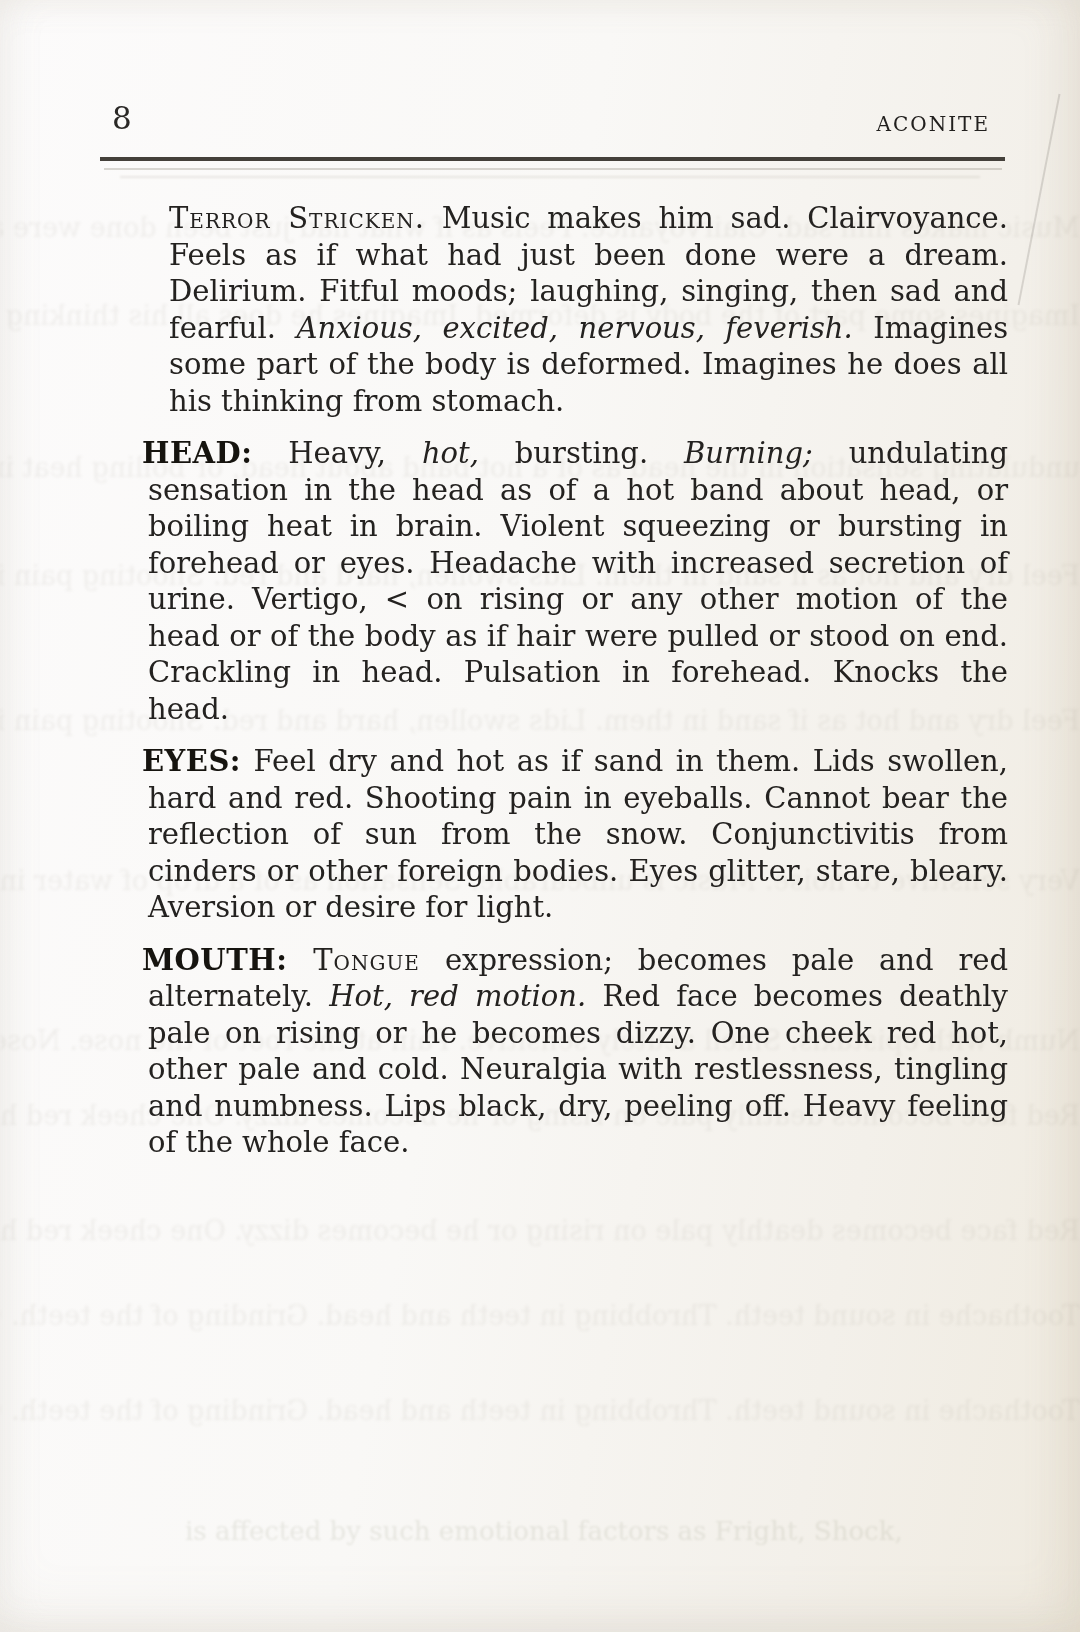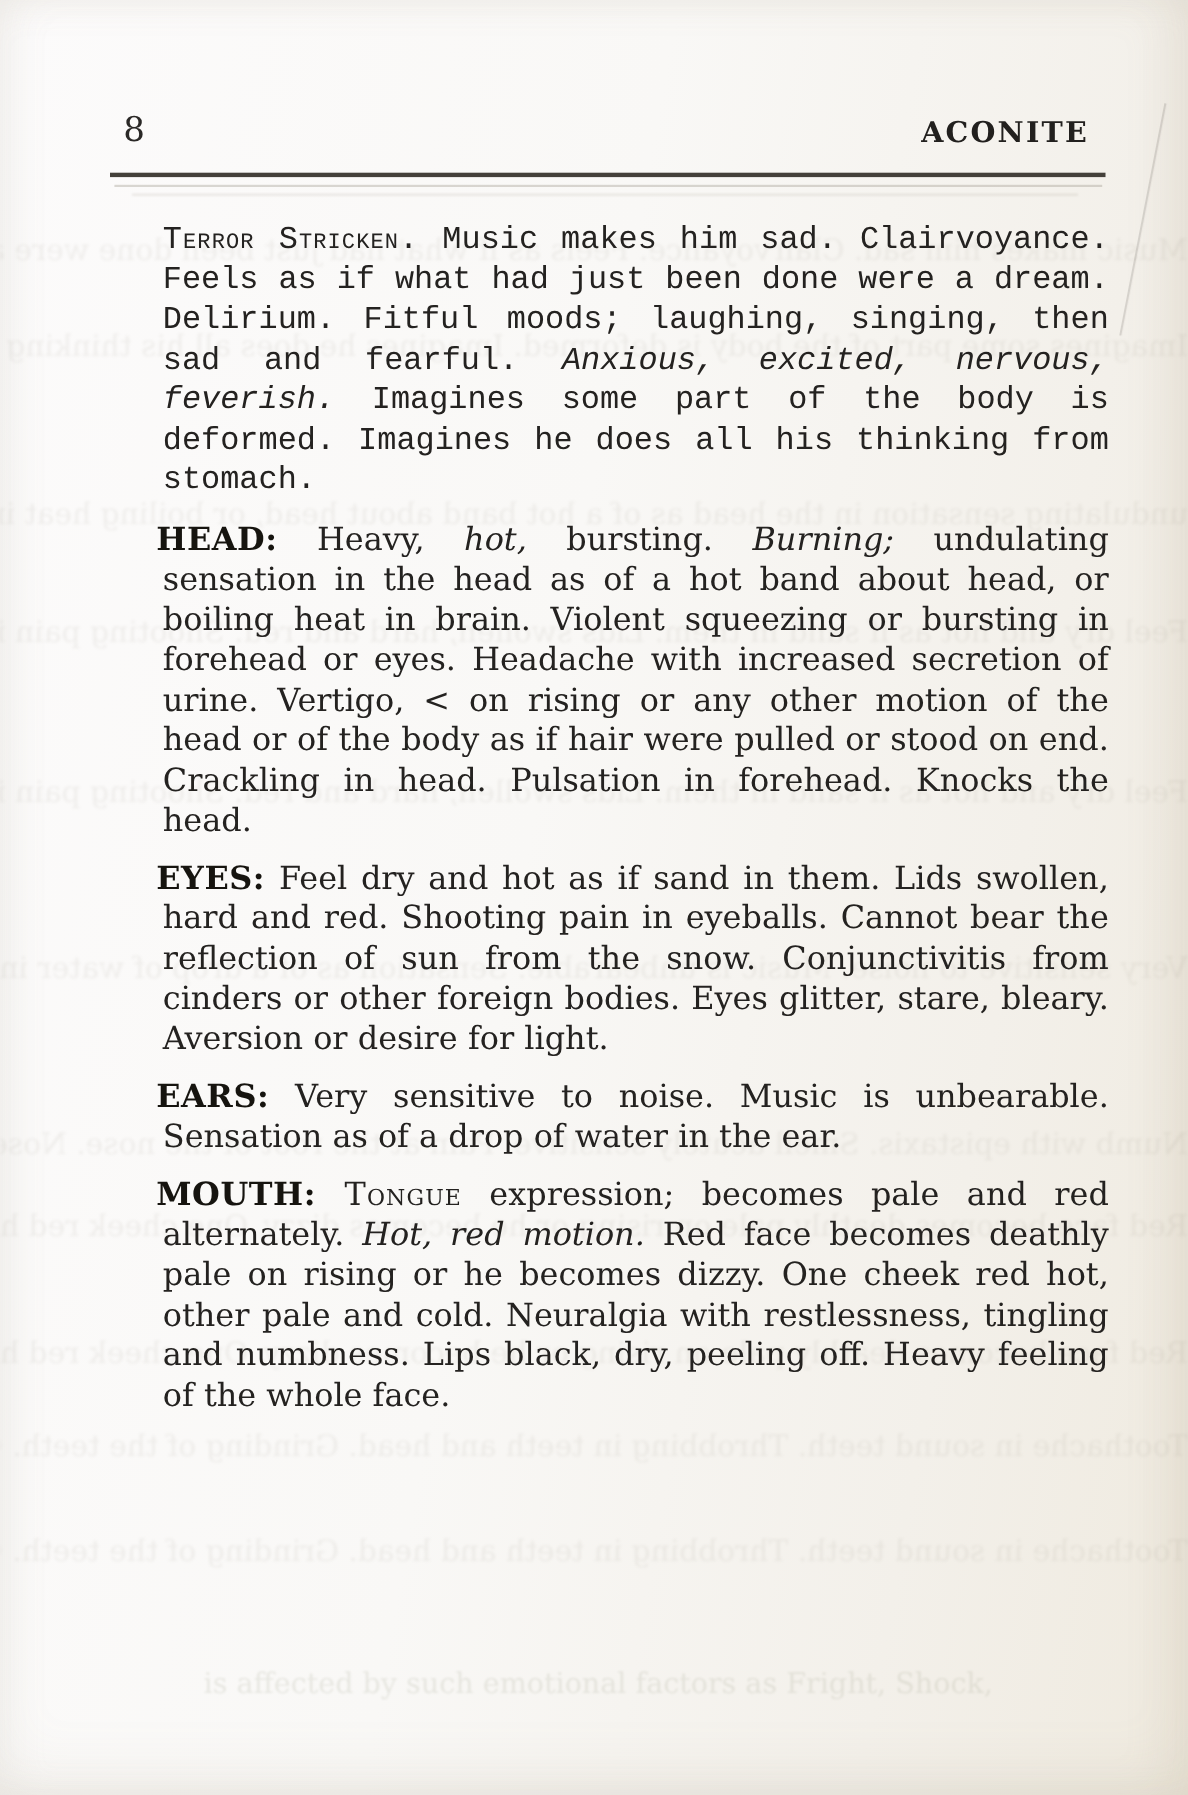--- a/index.html
+++ b/index.html
@@ -20,21 +20,21 @@
     color:#242220;
   }
 
   
   .pagehead {
     position:absolute; top:100px; left:112px; right:90px;
     display:flex; justify-content:space-between; align-items:flex-end;
     z-index:3;
   }
   .pageno  { font-size:31px; color:#2a2826; }
-  .runhead { font-size:26px; font-weight:bold; letter-spacing:2px; color:#22201e; }
+  .runhead { font-size:20px; font-weight:normal; letter-spacing:2px; color:#22201e; }
 
   .rule {
     position:absolute; top:157px; left:100px; width:905px; height:4px;
     background:#44403a; z-index:3;
   }
   .rule-ghost1 { position:absolute; top:168px; left:104px; width:898px; height:2px;
     background:#9a9488; opacity:.35; filter:blur(0.6px); z-index:2; }
   .rule-ghost2 { position:absolute; top:176px; left:120px; width:860px; height:2px;
     background:#aaa396; opacity:.22; filter:blur(1px); z-index:2; }
 
@@ -45,21 +45,21 @@
   }
 
   
   .content {
     position:absolute; top:200px; left:118px; width:890px;
     text-align:justify;
     font-size:29px; line-height:36.5px;
     z-index:3;
   }
   .para { margin:0 0 16px 0; }
-  .intro { margin-left:30px;font-family:Liberation Mono, monospace; }                 
+  .intro { margin-left:51px; }                 
   .sect  { margin-left:30px; text-indent:-30px; } 
 
   .label { font-weight:bold; color:#16140f; letter-spacing:0.5px;margin-left:24px; }
   .sc    { font-variant:small-caps; letter-spacing:1px; }
   .it    { font-style:italic; }
 
   
   .ghost {
     position:absolute; left:0; width:1080px; overflow:hidden;
     color:#8f897b; opacity:.11; filter:blur(1.6px);
@@ -106,23 +106,20 @@
     </p>
 
     <p class="para sect">
       <span class="label">HEAD:</span><span> Heavy, </span><span class="it">hot,</span><span> bursting. </span><span class="it">Burning;</span><span> undulating sensation in the head as of a hot band about head, or boiling heat in brain. Violent squeezing or bursting in forehead or eyes. Headache with increased secretion of urine. Vertigo, &lt; on rising or any other motion of the head or of the body as if hair were pulled or stood on end. Crackling in head. Pulsation in forehead. Knocks the head.</span>
     </p>
 
     <p class="para sect">
       <span class="label">EYES:</span><span> Feel dry and hot as if sand in them. Lids swollen, hard and red. Shooting pain in eyeballs. Cannot bear the reflection of sun from the snow. Conjunctivitis from cinders or other foreign bodies. Eyes glitter, stare, bleary. Aversion or desire for light.</span>
     </p>
 
-    <p class="para sect">
-      <span class="label">EARS:</span><span> Very sensitive to noise. Music is unbearable. Sensation as of a drop of water in the ear.</span>
-    </p>
 
 
     <p class="para sect">
       <span class="label">MOUTH:</span><span class="sc"> Tongue</span><span> expression; becomes pale and red alternately. </span><span class="it">Hot, red motion.</span><span> Red face becomes deathly pale on rising or he becomes dizzy. One cheek red hot, other pale and cold. Neuralgia with restlessness, tingling and numbness. Lips black, dry, peeling off. Heavy feeling of the whole face.</span>
     </p>
 
 
   </div>
 </div>
 

